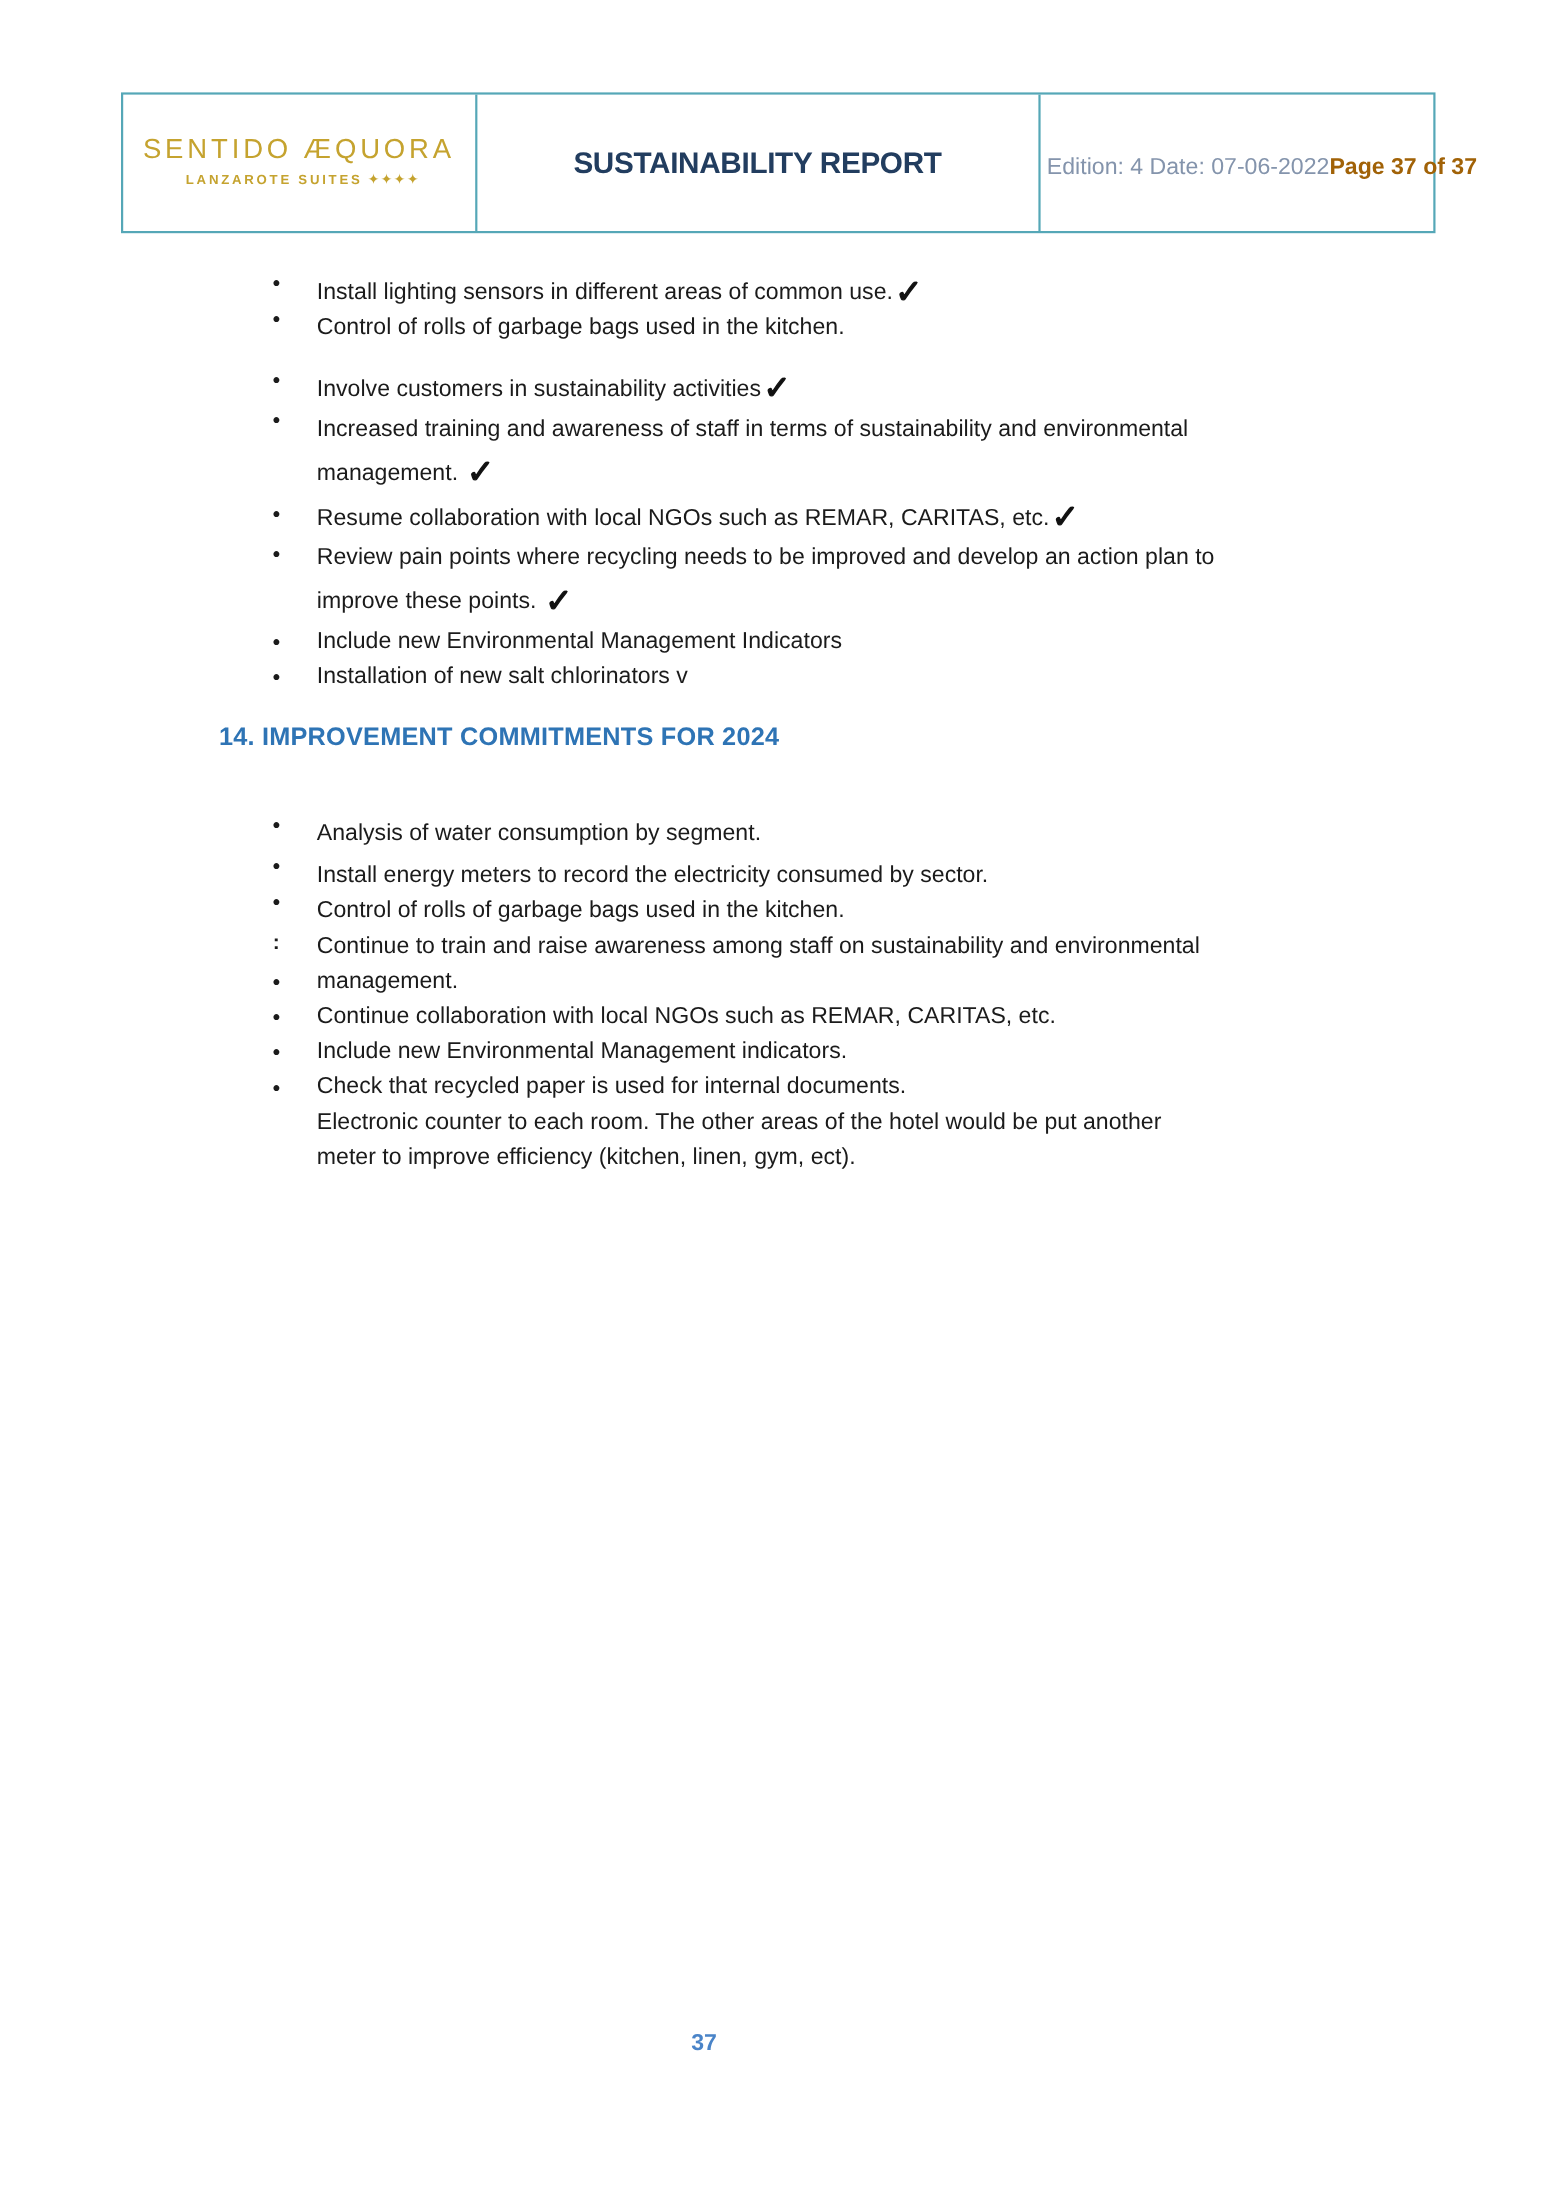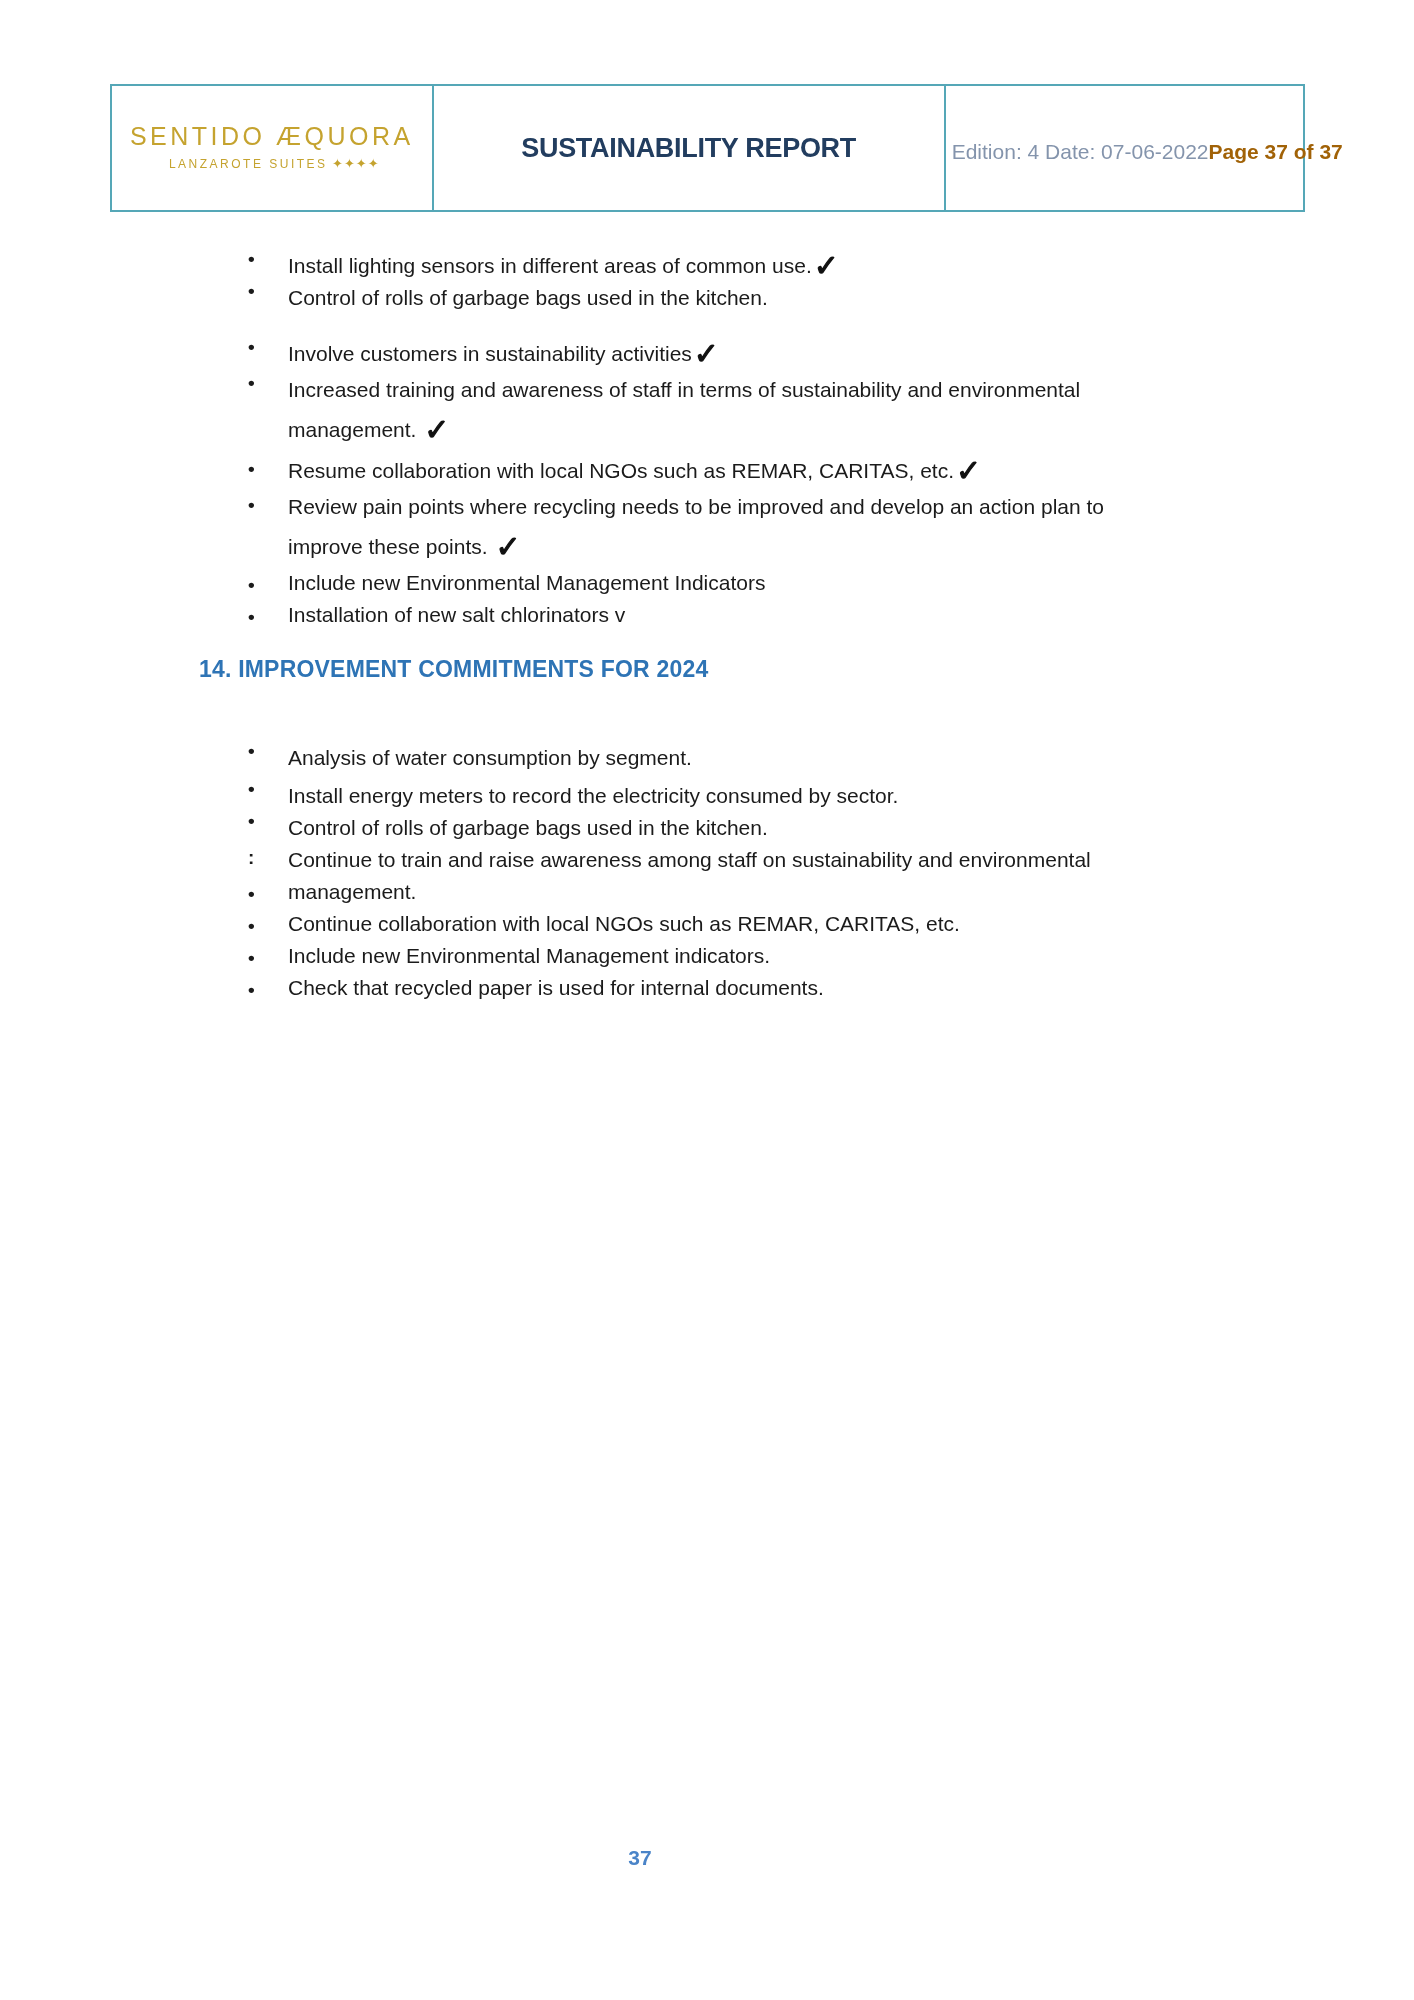--- a/index.html
+++ b/index.html
@@ -15,21 +15,21 @@
     display:flex; border:2px solid #55a7b7; box-sizing:border-box; background:#fff;
   }
   .cell { box-sizing:border-box; display:flex; }
   .cell-logo  { width:27%; border-right:2px solid #55a7b7; align-items:flex-start; justify-content:center; }
   .cell-title { width:43%; border-right:2px solid #55a7b7; align-items:center; justify-content:center; }
   .cell-meta  { width:30%; flex-direction:row; justify-content:space-between; align-items:center;
                 padding:22px 6px 14px; }
   .logo-block { margin-top:36px; text-align:left; }
   .logo-brand { font-size:25px; letter-spacing:3.5px; color:#c5a32f; font-weight:400; white-space:nowrap; }
   .logo-subrow { margin-top:3px; color:#c5a32f; white-space:nowrap; }
-  .logo-sub   { font-size:12px; letter-spacing:2.5px; font-weight:normal;padding-left:39px; }
+  .logo-sub   { font-size:12px; letter-spacing:2.5px; font-weight:bold;padding-left:39px; }
   .logo-stars { font-size:13px; letter-spacing:1px; font-weight:bold; }
   .doc-title  { font-size:27px; font-weight:bold; color:#223d5f; letter-spacing:-0.3px; white-space:nowrap; }
   .meta-edition { color:#8494ac; font-size:21px; white-space:nowrap; }
   .meta-page    { color:#a16207; font-size:21px; font-weight:bold; white-space:nowrap; }
 
   
   .list { position:absolute; left:248px; margin:0; padding:0; list-style:none; width:960px; }
   .list-achievements { top:250px; }
   .list-commitments  { top:742px; }
   .list li { display:flex; font-size:21px; line-height:32px; align-items:flex-start; }
@@ -152,17 +152,22 @@
       <span class="li-body"><span class="li-text">Continue collaboration with local NGOs such as REMAR, CARITAS, etc.</span></span>
     </li>
     <li>
       <span class="bullet" data-pos="low">•</span>
       <span class="li-body"><span class="li-text">Include new Environmental Management indicators.</span></span>
     </li>
     <li>
       <span class="bullet" data-pos="low">•</span>
       <span class="li-body"><span class="li-text">Check that recycled paper is used for internal documents.</span></span>
     </li>
+    <li>
+      <span class="bullet" data-pos="none"></span>
+      <span class="li-body"><span class="li-text">Electronic counter to each room. The other areas of the hotel would be put another
+meter to improve efficiency (kitchen, linen, gym, ect).</span></span>
+    </li>
   </ul>
 
   <div class="footer-page">37</div>
 
 </div>
 
 </body></html>

